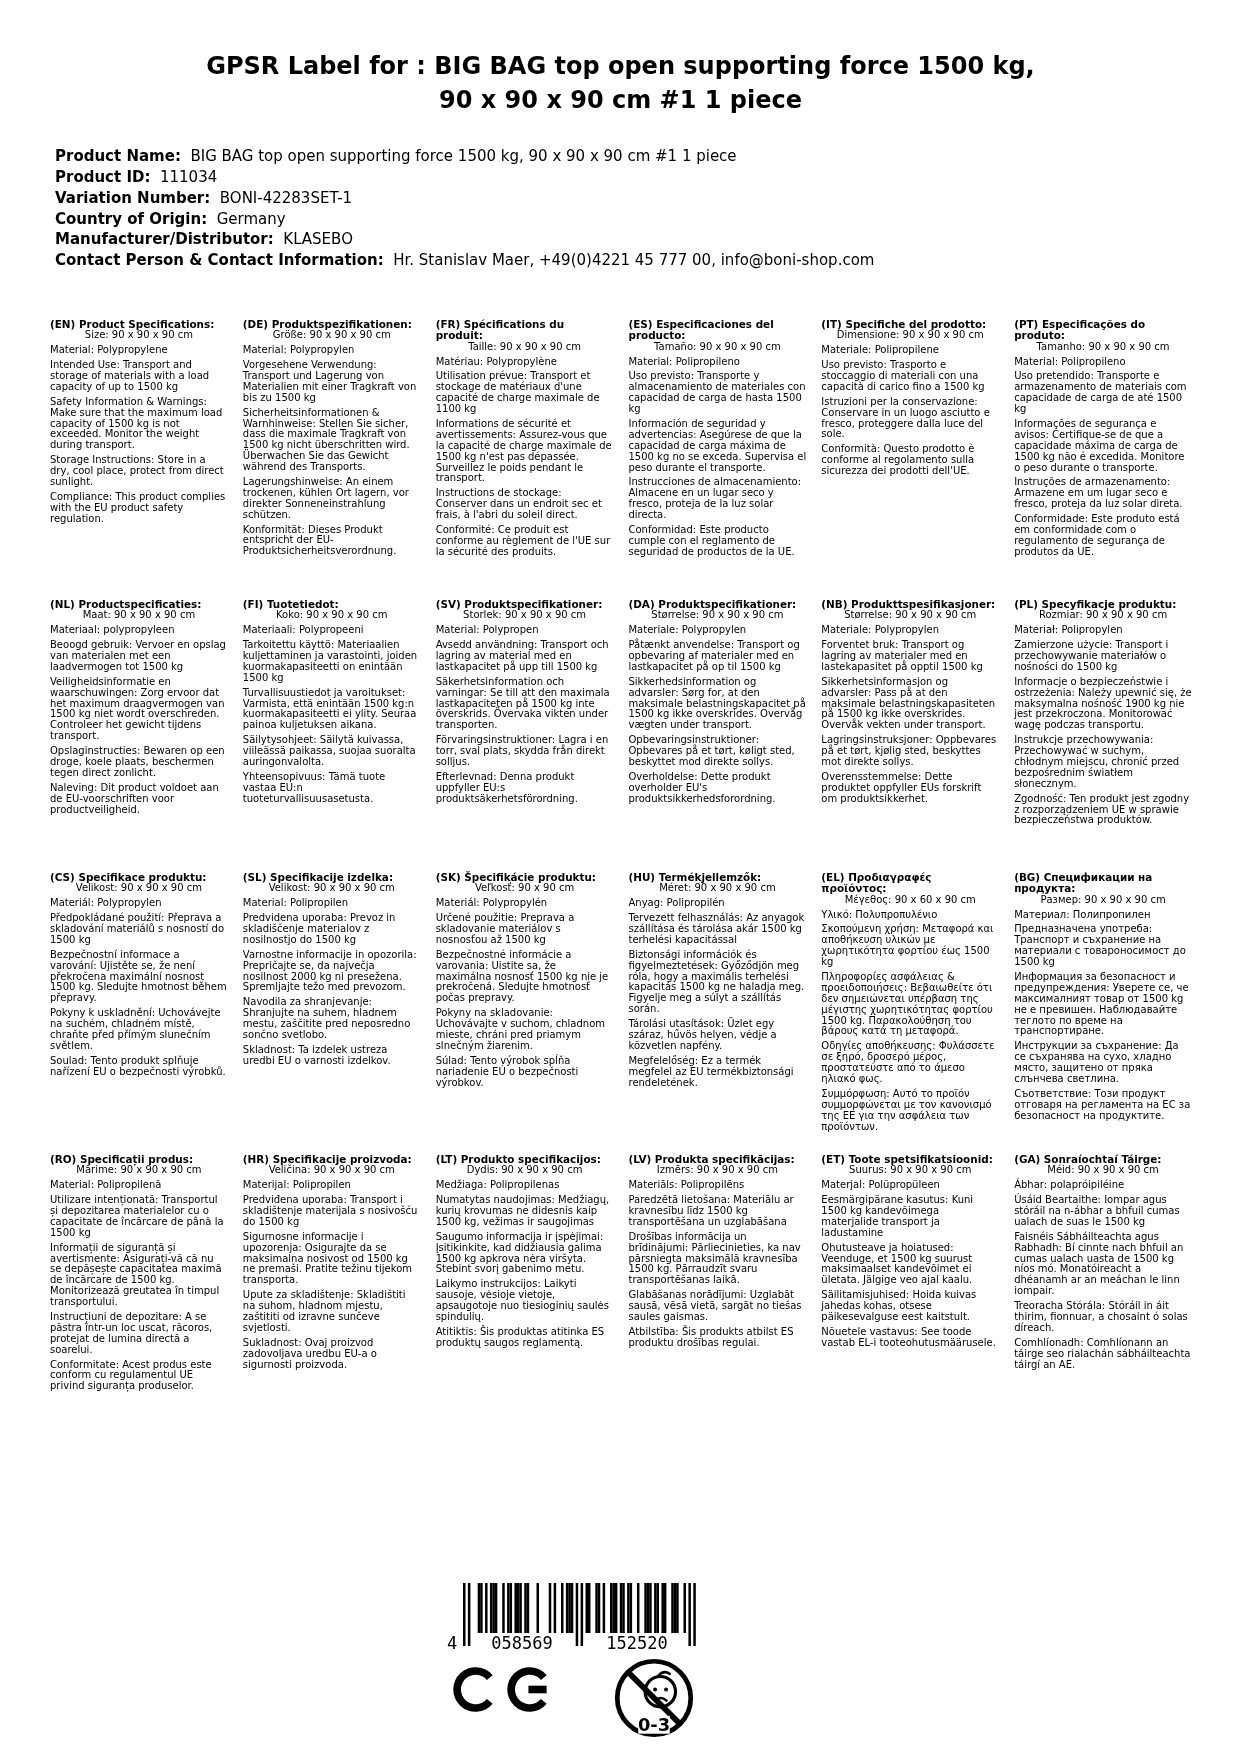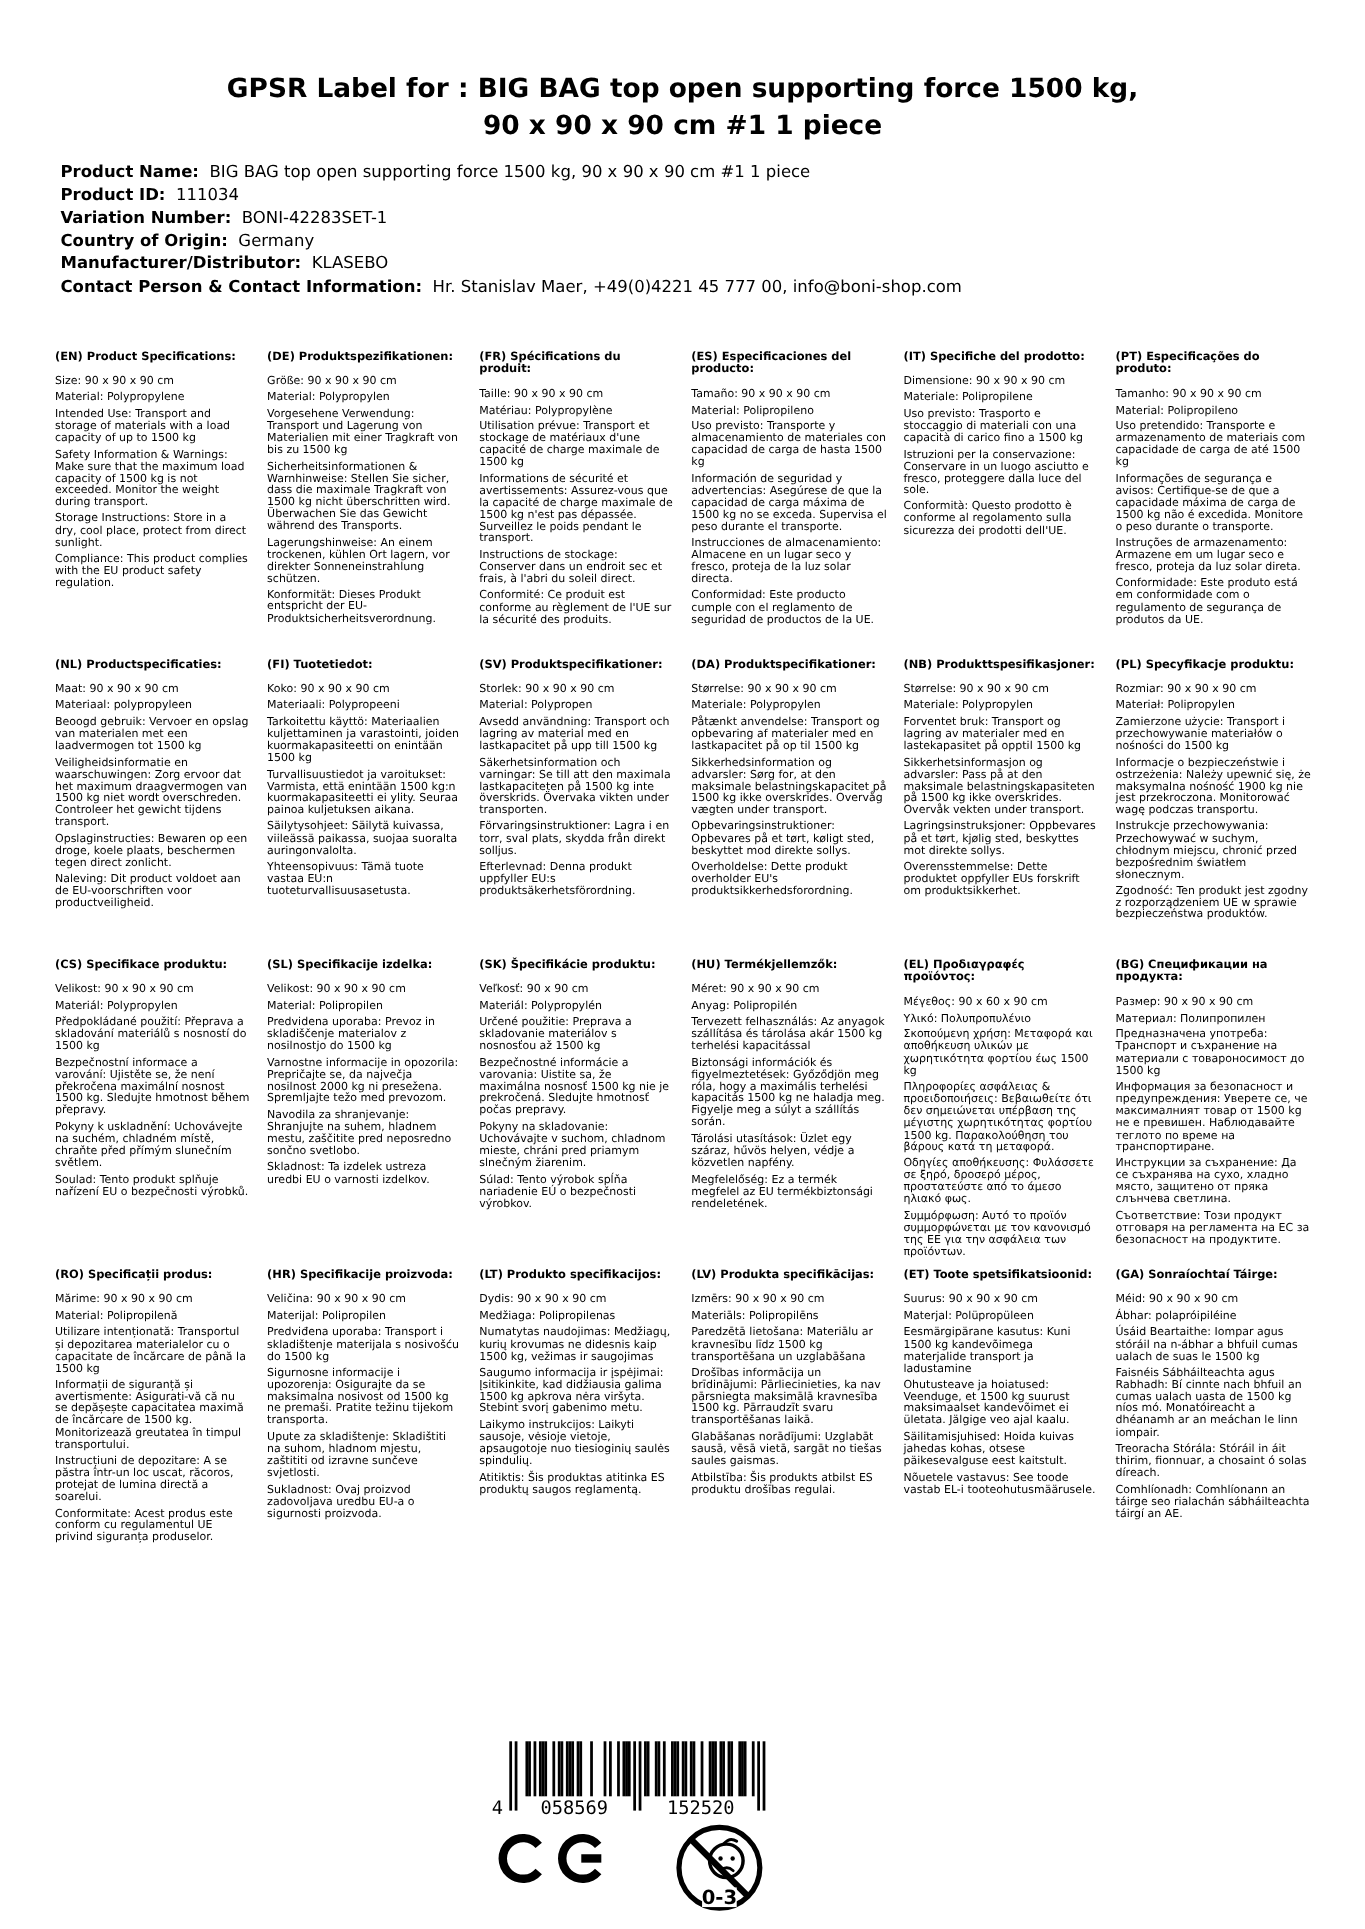--- a/index.html
+++ b/index.html
@@ -1,26 +1,26 @@
 <!DOCTYPE html>
 <html><head>
 <meta charset="utf-8">
 <style>
   html,body{margin:0;padding:0;background:#ffffff;}
   body{width:1241px;height:1754px;position:relative;font-family:"DejaVu Sans",sans-serif;color:#000;}
   .sheet{position:absolute;inset:0;background:#fff;}
-  .title{position:absolute;top:50px;left:0;right:0;text-align:center;font-size:24px;font-weight:bold;line-height:1.4;margin-top:14px;}
+  .title{position:absolute;top:50px;left:0;right:0;text-align:center;font-size:24px;font-weight:bold;line-height:1.4;}
   .title span{display:inline-block;max-width:860px;}
   .product-info{position:absolute;top:146px;left:55px;right:40px;font-size:15px;line-height:1.39;}
   .product-info b{font-weight:bold;}
   .grid{position:absolute;top:319px;left:50px;width:1142px;display:grid;grid-template-columns:repeat(6,1fr);column-gap:15px;grid-template-rows:280px 273px 282px auto;}
   .block{font-size:10px;line-height:1.09;overflow:visible;}
   .bh{font-weight:bold;font-size:10.4px;}
   .block p{margin:4px 0 0 0;}
-  .block p.first{margin-top:12px;}
+  .block p.first{margin-top:0;text-align:center;}
   .footer{position:absolute;left:0;top:1578px;width:1241px;height:176px;}
   .barcode-wrap{position:absolute;left:445px;top:5px;}
   .ce-wrap{position:absolute;left:452px;top:88px;}
   .age-wrap{position:absolute;left:612px;top:78px;}
   svg{display:block;}
   .bc-digit{font-family:"DejaVu Sans Mono","DejaVu Sans",monospace;font-size:17px;}
 </style>
 </head>
 <body>
 
@@ -53,21 +53,21 @@
         <p>Material: Polypropylen</p>
         <p>Vorgesehene Verwendung: Transport und Lagerung von Materialien mit einer Tragkraft von bis zu 1500 kg</p>
         <p>Sicherheitsinformationen &amp; Warnhinweise: Stellen Sie sicher, dass die maximale Tragkraft von 1500 kg nicht überschritten wird. Überwachen Sie das Gewicht während des Transports.</p>
         <p>Lagerungshinweise: An einem trockenen, kühlen Ort lagern, vor direkter Sonneneinstrahlung schützen.</p>
         <p>Konformität: Dieses Produkt entspricht der EU-Produktsicherheitsverordnung.</p>
       </div>
       <div class="block">
         <div class="bh">(FR) Spécifications du produit:</div>
         <p class="first">Taille: 90 x 90 x 90 cm</p>
         <p>Matériau: Polypropylène</p>
-        <p>Utilisation prévue: Transport et stockage de matériaux d'une capacité de charge maximale de 1500 kg</p>
+        <p>Utilisation prévue: Transport et stockage de matériaux d'une capacité de charge maximale de 1100 kg</p>
         <p>Informations de sécurité et avertissements: Assurez-vous que la capacité de charge maximale de 1500 kg n'est pas dépassée. Surveillez le poids pendant le transport.</p>
         <p>Instructions de stockage: Conserver dans un endroit sec et frais, à l'abri du soleil direct.</p>
         <p>Conformité: Ce produit est conforme au règlement de l'UE sur la sécurité des produits.</p>
       </div>
       <div class="block">
         <div class="bh">(ES) Especificaciones del producto:</div>
         <p class="first">Tamaño: 90 x 90 x 90 cm</p>
         <p>Material: Polipropileno</p>
         <p>Uso previsto: Transporte y almacenamiento de materiales con capacidad de carga de hasta 1500 kg</p>
         <p>Información de seguridad y advertencias: Asegúrese de que la capacidad de carga máxima de 1500 kg no se exceda. Supervisa el peso durante el transporte.</p>

